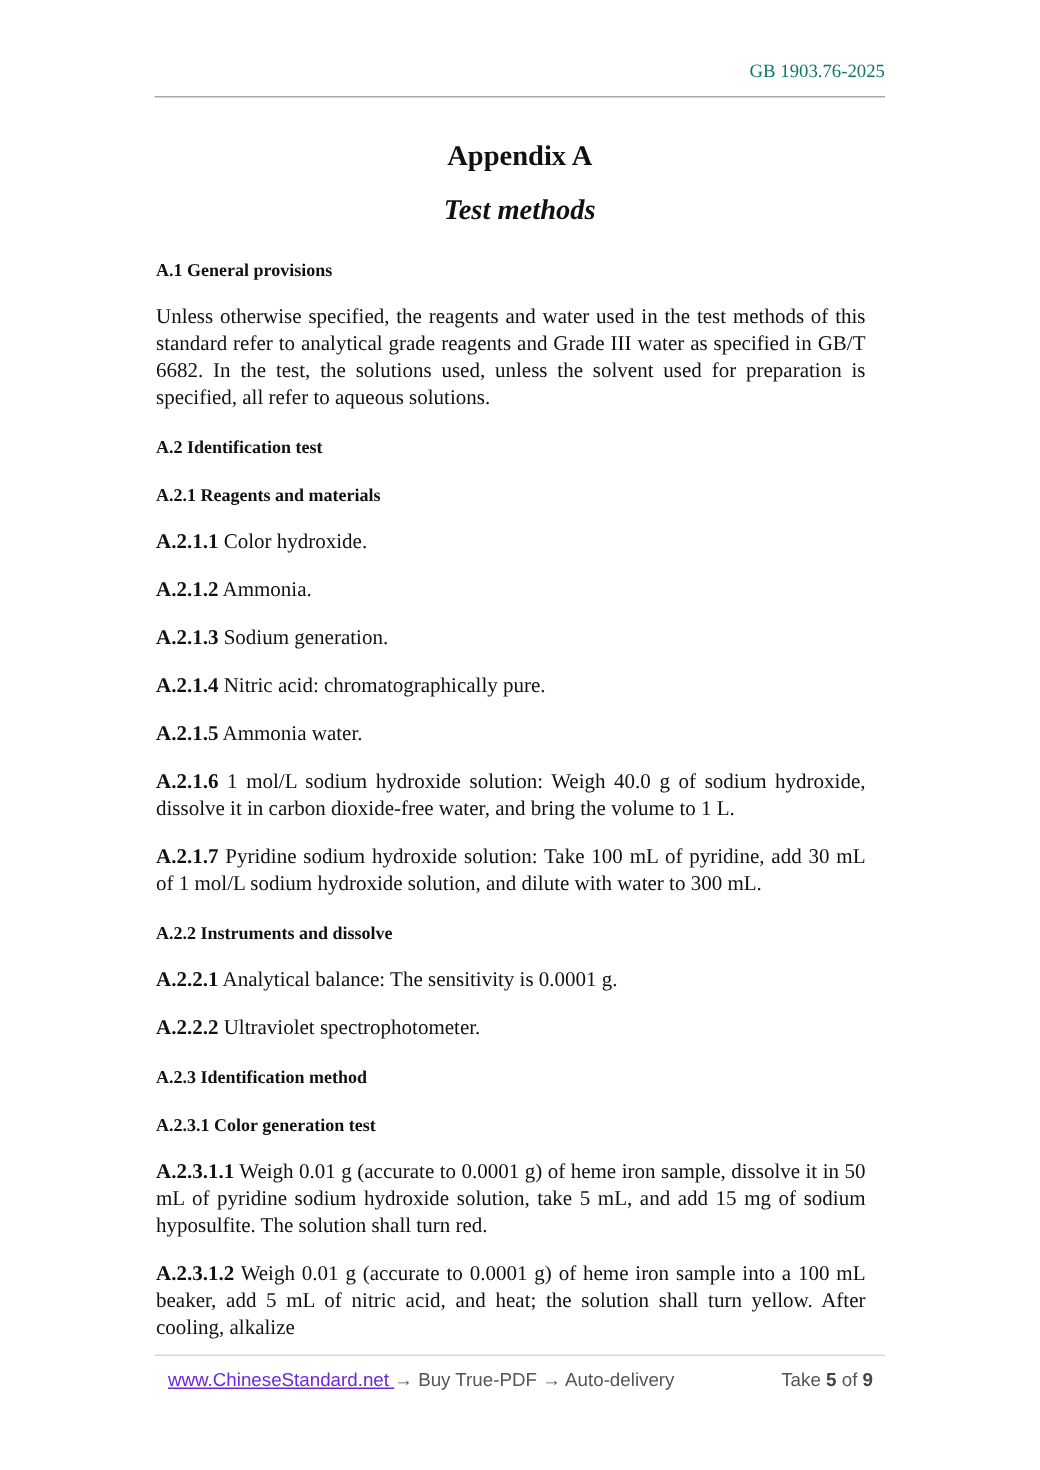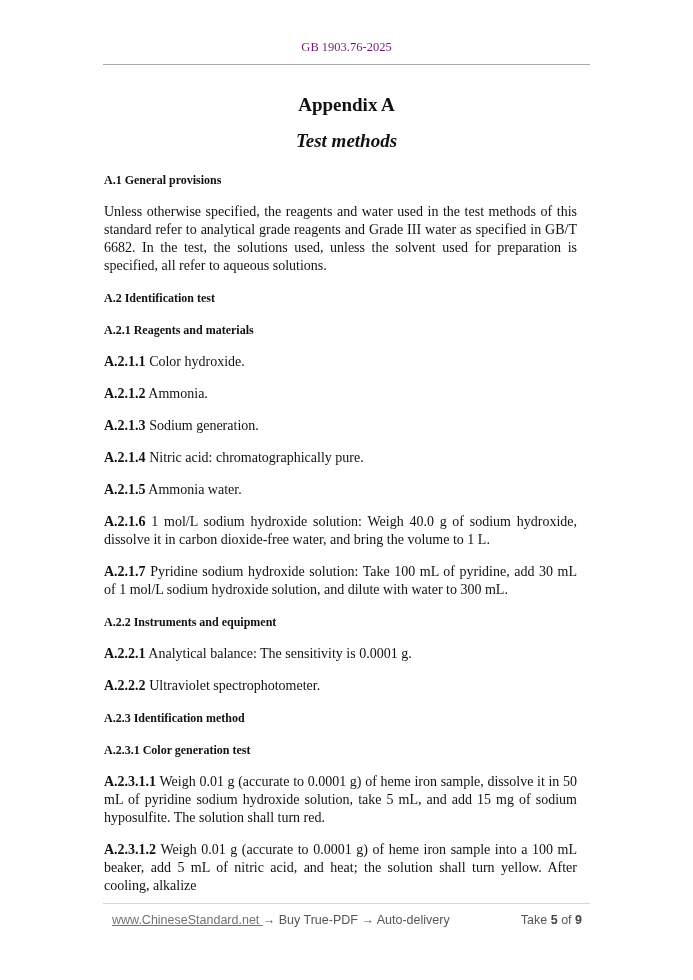--- a/index.html
+++ b/index.html
@@ -18,23 +18,23 @@
   .page {
     position: absolute;
     left: 0; top: 0;
     width: 693px; height: 980px;
     background: #ffffff;
   }
   .header-text {
     position: absolute;
     left: 103px; width: 487px;
     top: 39px;
-    text-align: center;
+    text-align: right;
     font-size: 12.5px;
-    color: #701a75;
+    color: #0f766e;
     line-height: 16px;
   }
   .header-rule {
     position: absolute;
     left: 103px; width: 487px;
     top: 64px;
     height: 0;
     border-top: 1px solid #a9a9a9;
   }
   .content {
@@ -78,21 +78,21 @@
     width: 470px;
     top: 912px;
     font-family: "Liberation Sans", "DejaVu Sans", sans-serif;
     font-size: 12.5px;
     color: #555555;
     line-height: 16px;
     display: flex;
     justify-content: space-between;
   }
   .footer a {
-    color: #737373;
+    color: #6d28d9;
     text-decoration: underline;
   }
   .footer .arrow { color: #555555; }
   .footer .pg b { color: #444444; }
 </style>
 </head>
 <body>
 
 <div class="page">
 
@@ -111,21 +111,21 @@
     <h3 class="heading">A.2.1 Reagents and materials</h3>
 
     <p class="para"><span class="num">A.2.1.1</span><span> Color hydroxide.</span></p>
     <p class="para"><span class="num">A.2.1.2</span><span> Ammonia.</span></p>
     <p class="para"><span class="num">A.2.1.3</span><span> Sodium generation.</span></p>
     <p class="para"><span class="num">A.2.1.4</span><span> Nitric acid: chromatographically pure.</span></p>
     <p class="para"><span class="num">A.2.1.5</span><span> Ammonia water.</span></p>
     <p class="para"><span class="num">A.2.1.6</span><span> 1 mol/L sodium hydroxide solution: Weigh 40.0 g of sodium hydroxide, dissolve it in carbon dioxide-free water, and bring the volume to 1 L.</span></p>
     <p class="para"><span class="num">A.2.1.7</span><span> Pyridine sodium hydroxide solution: Take 100 mL of pyridine, add 30 mL of 1 mol/L sodium hydroxide solution, and dilute with water to 300 mL.</span></p>
 
-    <h3 class="heading">A.2.2 Instruments and equipment</h3>
+    <h3 class="heading">A.2.2 Instruments and dissolve</h3>
     <p class="para"><span class="num">A.2.2.1</span><span> Analytical balance: The sensitivity is 0.0001 g.</span></p>
     <p class="para"><span class="num">A.2.2.2</span><span> Ultraviolet spectrophotometer.</span></p>
 
     <h3 class="heading">A.2.3 Identification method</h3>
     <h3 class="heading">A.2.3.1 Color generation test</h3>
 
     <p class="para"><span class="num">A.2.3.1.1</span><span> Weigh 0.01 g (accurate to 0.0001 g) of heme iron sample, dissolve it in 50 mL of pyridine sodium hydroxide solution, take 5 mL, and add 15 mg of sodium hyposulfite. The solution shall turn red.</span></p>
     <p class="para"><span class="num">A.2.3.1.2</span><span> Weigh 0.01 g (accurate to 0.0001 g) of heme iron sample into a 100 mL beaker, add 5 mL of nitric acid, and heat; the solution shall turn yellow. After cooling, alkalize</span></p>
   </div>
 

